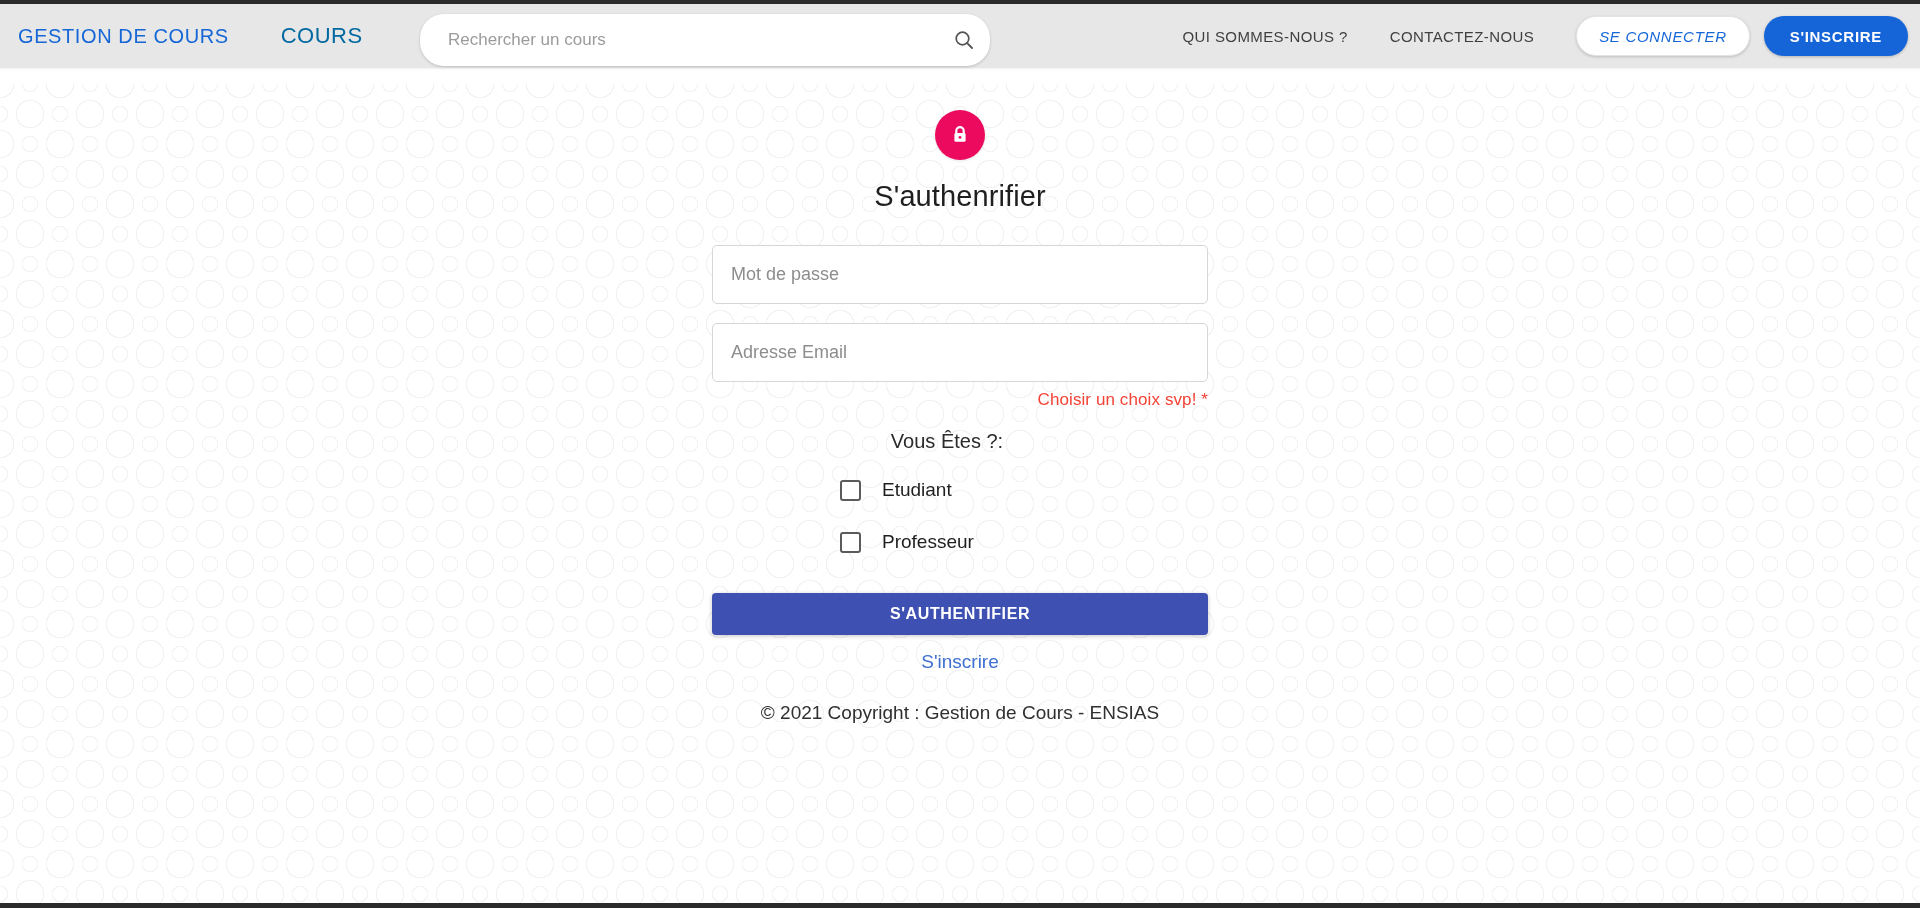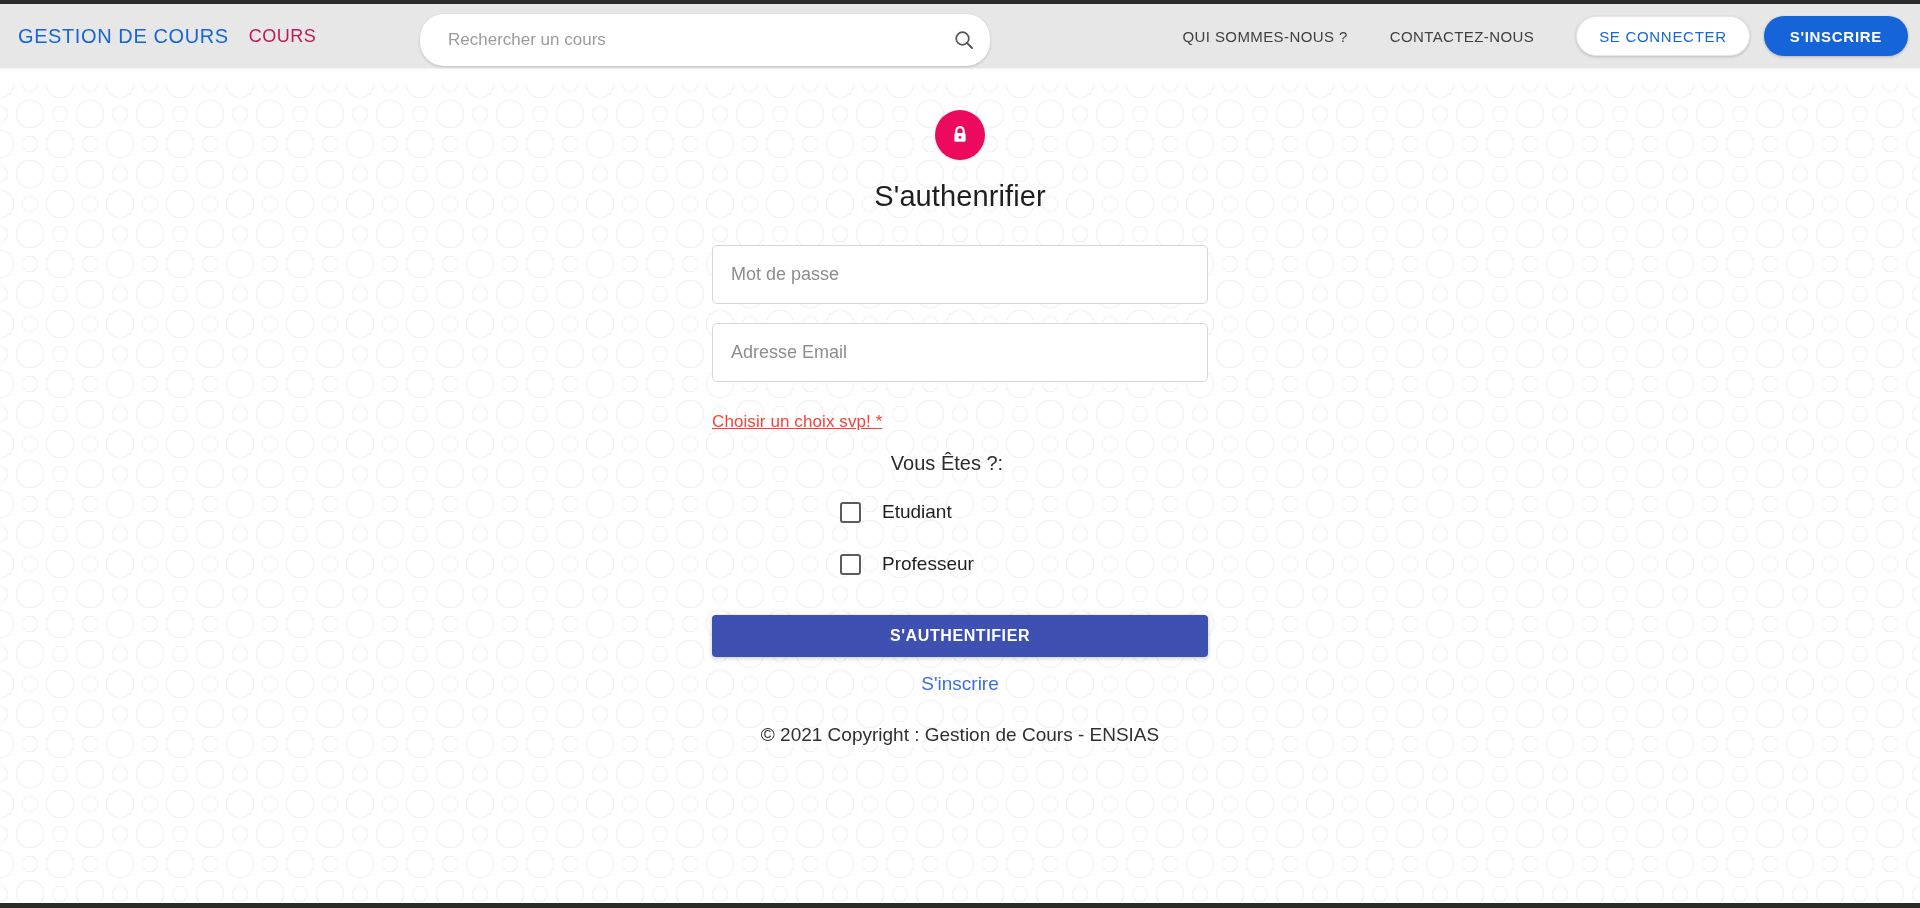--- a/index.html
+++ b/index.html
@@ -50,23 +50,23 @@
   .brand {
     margin-left: 18px;
     color: #1566d6;
     font-size: 20px;
     font-weight: normal;
     letter-spacing: 0.6px;
     white-space: nowrap;
   }
 
   .nav-cours {
-    margin-left: 20px;
-    color: #be185d;
-    font-size: 18px;
+    margin-left: 52px;
+    color: #0369a1;
+    font-size: 22px;
     letter-spacing: 0.5px;
     white-space: nowrap;
   }
 
   .search-wrap {
     position: absolute;
     left: 420px;
     top: 10px;
     width: 570px;
     height: 52px;
@@ -122,20 +122,21 @@
     font-family: "Liberation Sans", sans-serif;
     font-size: 15px;
     letter-spacing: 0.7px;
     padding: 0 22px;
     height: 40px;
     border-radius: 22px;
     margin-right: 14px;
     cursor: pointer;
     box-shadow: 0 1px 3px rgba(0,0,0,0.18);
     white-space: nowrap;
+    font-style: italic;
   }
   .btn-signup {
     border: none;
     background: #1565d8;
     color: #ffffff;
     font-family: "Liberation Sans", sans-serif;
     font-size: 15px;
     font-weight: bold;
     letter-spacing: 0.7px;
     padding: 0 26px;
@@ -212,26 +213,25 @@
     font-family: "Liberation Sans", sans-serif;
     font-size: 18px;
     color: #333;
     padding: 0 18px;
     outline: none;
   }
   .field::placeholder { color: #8d8d8d; }
   .field + .field { margin-top: 19px; }
 
   .error-msg {
-    margin-top: 30px;
-    text-align: left;
+    margin-top: 8px;
+    text-align: right;
     color: #f44336;
     font-size: 17px;
     letter-spacing: 0.1px;
-    text-decoration: underline;
   }
 
   .question {
     margin-top: 20px;
     text-align: center;
     font-size: 20px;
     color: #2b2b2b;
     padding-right: 26px;
   }
 

